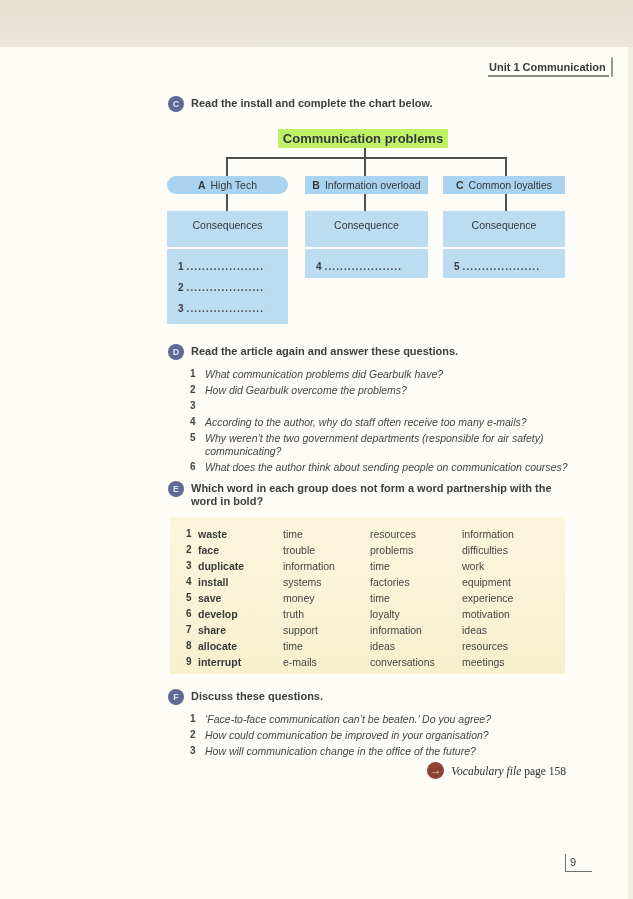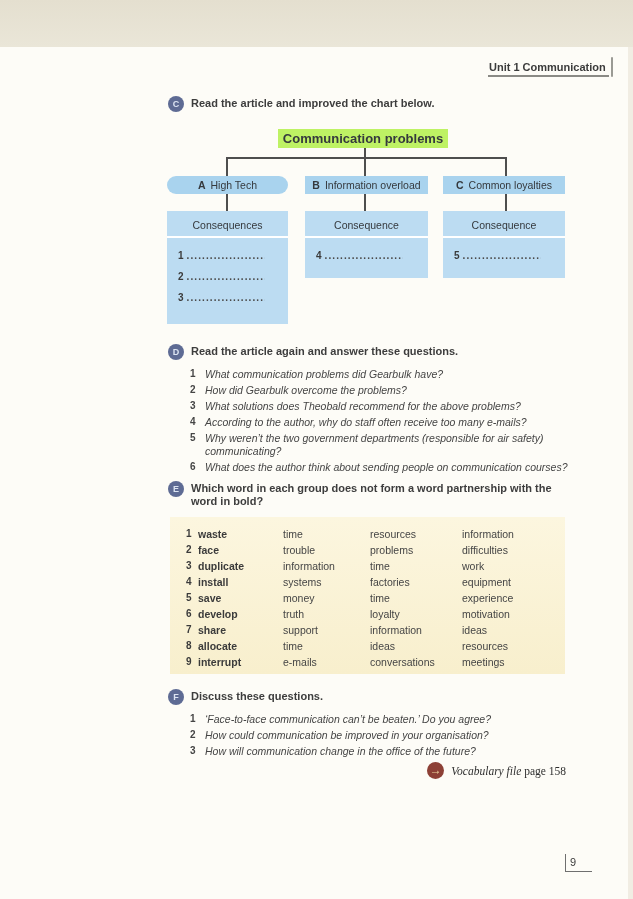--- a/index.html
+++ b/index.html
@@ -35,21 +35,21 @@
 
   
   .chart-title { position:absolute; left:278px; top:129px; width:170px; height:19px;
     background:#bef264; color:#35393d; font-size:13px; font-weight:bold;
     text-align:center; line-height:19px; }
   .cline { position:absolute; background:#4e4e4e; }
   .cat-box { position:absolute; top:176px; height:18px; background:#a9d3ee;
     font-size:10.5px; color:#35393d; text-align:center; line-height:18px; }
   .cat-box b { font-weight:bold; margin-right:5px; }
   .cons-box { position:absolute; top:211px; background:#bcdcf2; }
-  .cons-head { height:27px; border-bottom:2px solid #ffffff; font-size:10.5px;
+  .cons-head { height:38px; border-bottom:2px solid #ffffff; font-size:10.5px;
     color:#35393d; text-align:center; line-height:29px; }
   .cons-body { padding:12px 0 0 11px; }
   .cons-item { height:21px; display:flex; align-items:flex-start; }
   .cons-num { font-size:10px; font-weight:bold; color:#3b3b3b; margin-right:3px; line-height:11px; }
   .dots { font-size:10px; font-weight:bold; color:#4a4a4a; letter-spacing:1.1px;
     line-height:11px; overflow:hidden; white-space:nowrap; width:78px; }
 
   
   .e-table { position:absolute; left:170px; top:517px; width:395px; height:157px;
     background:linear-gradient(#fcf6df,#f8efcd); padding:11px 0 0 16px; }
@@ -80,21 +80,21 @@
   <div class="right-edge"></div>
 
   <div class="unit-tab">
     <span class="unit-label">Unit 1 Communication</span>
     <span class="unit-tick"></span>
   </div>
 
   <section class="sec" style="top:97px; width:400px;">
     <div class="sec-head">
       <span class="badge">C</span>
-      <span class="sec-title">Read the article and improved the chart below.</span>
+      <span class="sec-title">Read the install and complete the chart below.</span>
     </div>
   </section>
 
   <div class="chart-title">Communication problems</div>
 
   <div class="cline" style="left:364px; top:148px; width:2px; height:10px;"></div>
   <div class="cline" style="left:226px; top:157px; width:281px; height:2px;"></div>
   <div class="cline" style="left:226px; top:157px; width:2px; height:19px;"></div>
   <div class="cline" style="left:364px; top:157px; width:2px; height:19px;"></div>
   <div class="cline" style="left:505px; top:157px; width:2px; height:19px;"></div>
@@ -159,21 +159,20 @@
       <div class="q-row">
         <span class="q-num">1</span>
         <span class="q-text">What communication problems did Gearbulk have?</span>
       </div>
       <div class="q-row">
         <span class="q-num">2</span>
         <span class="q-text">How did Gearbulk overcome the problems?</span>
       </div>
       <div class="q-row">
         <span class="q-num">3</span>
-        <span class="q-text">What solutions does Theobald recommend for the above problems?</span>
       </div>
       <div class="q-row">
         <span class="q-num">4</span>
         <span class="q-text">According to the author, why do staff often receive too many e-mails?</span>
       </div>
       <div class="q-row" style="width:375px;">
         <span class="q-num">5</span>
         <span class="q-text">Why weren’t the two government departments (responsible for air safety) communicating?</span>
       </div>
       <div class="q-row">

